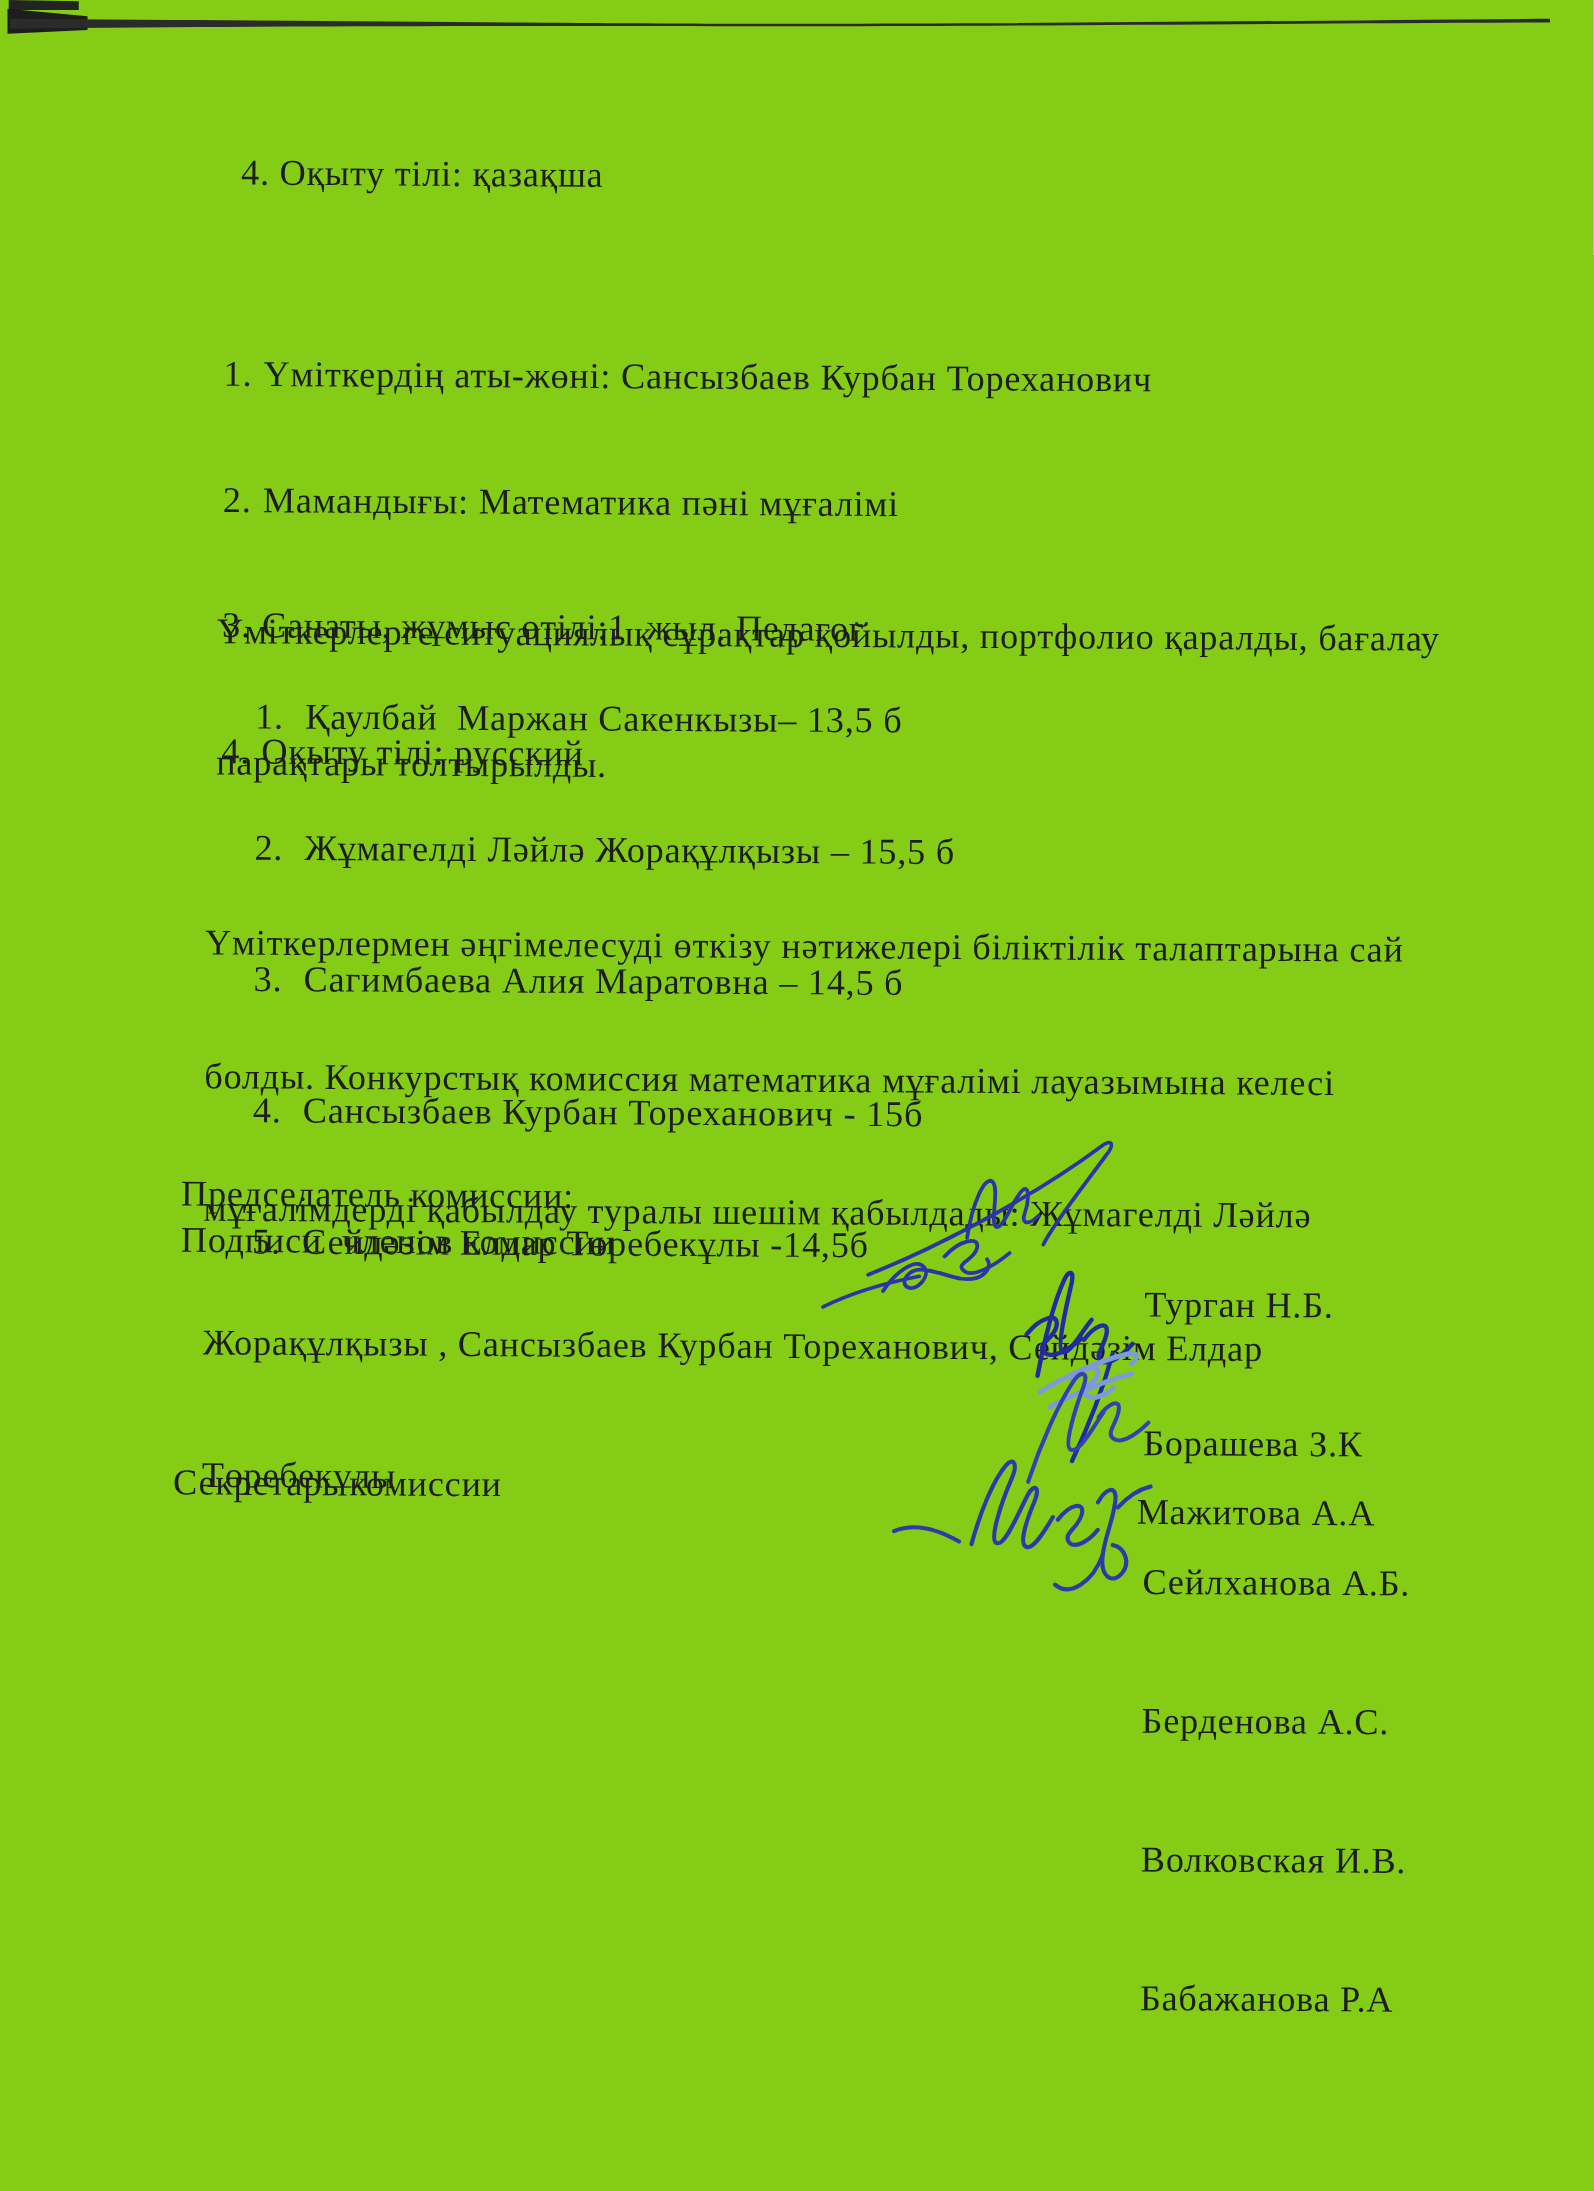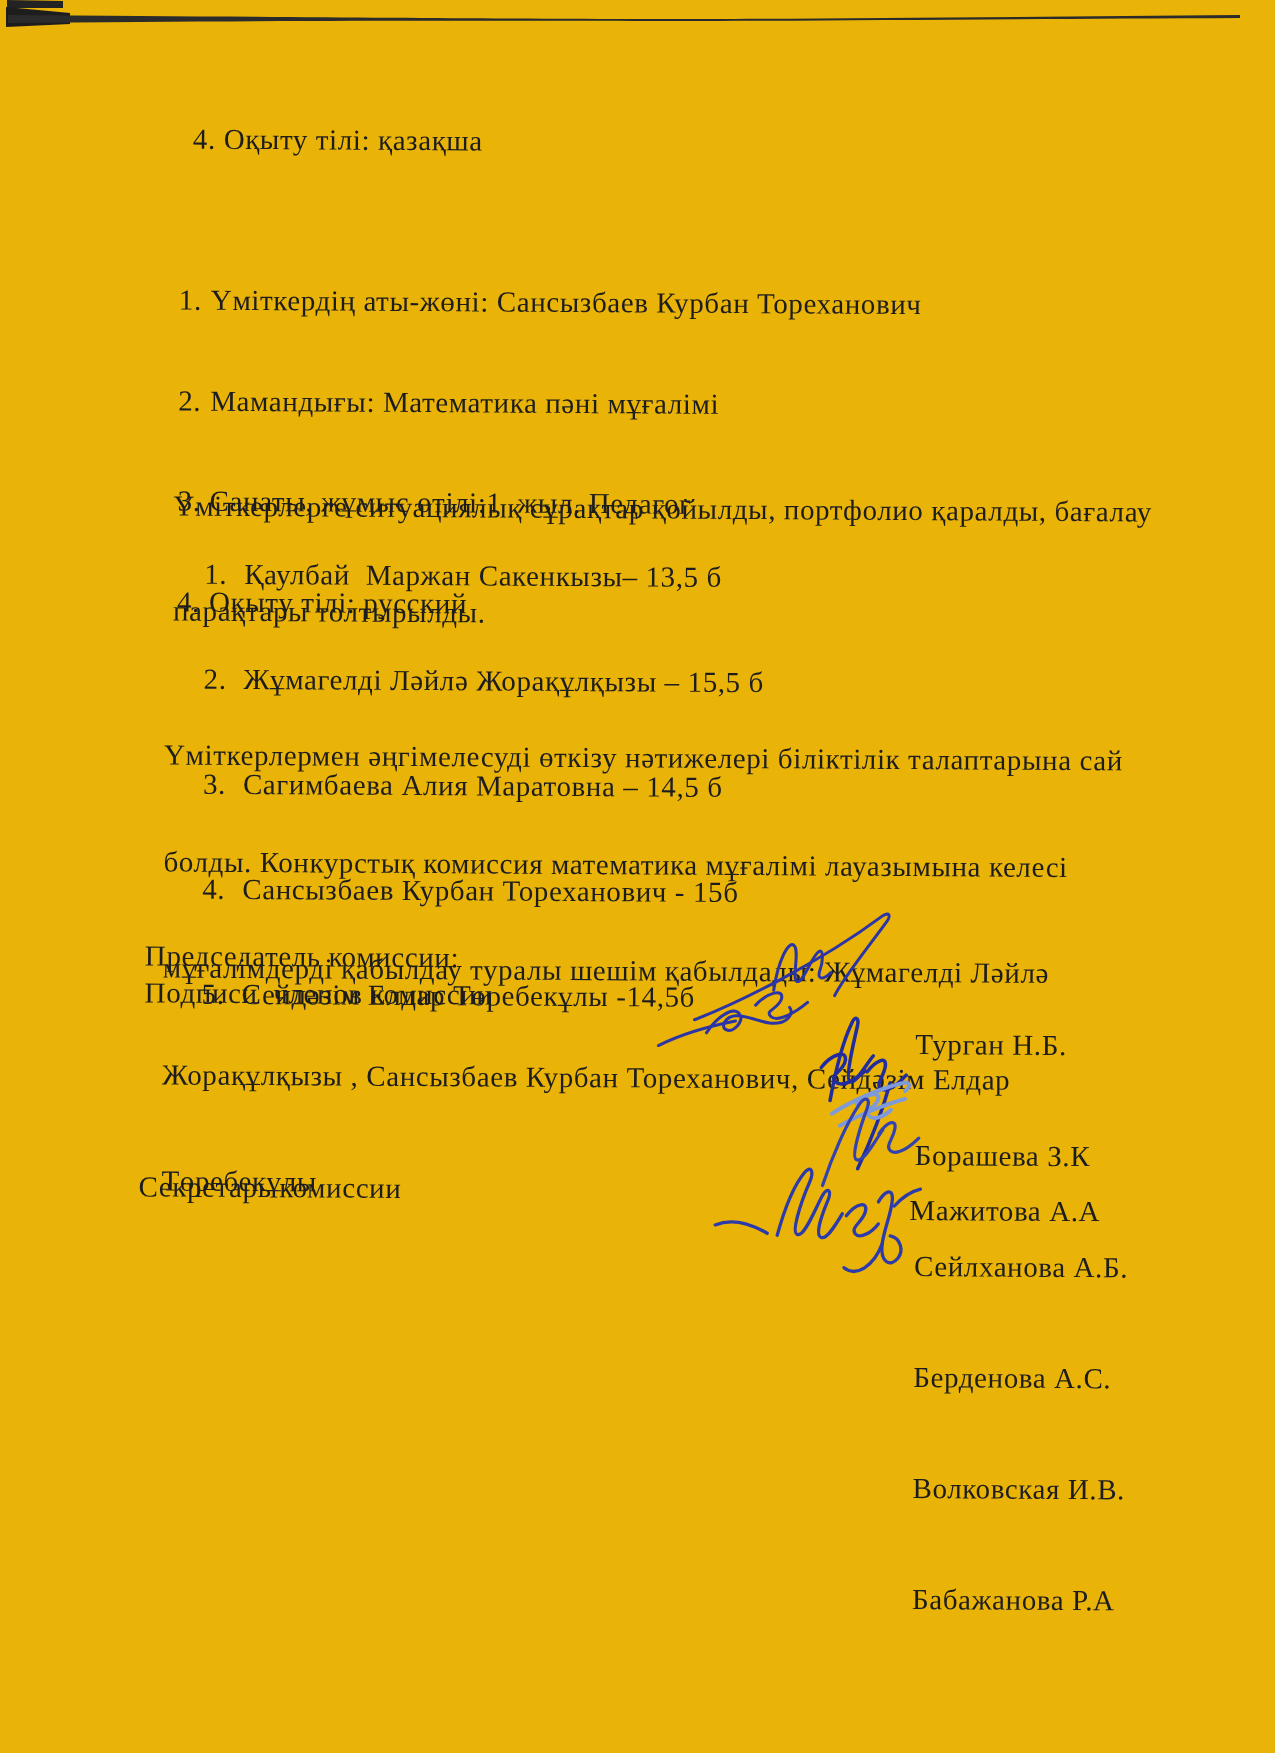--- a/index.html
+++ b/index.html
@@ -1,20 +1,20 @@
 <!DOCTYPE html>
 <html><head>
 <meta charset="utf-8">
 <style>
   html, body { margin:0; padding:0; background:#e8e8e6; }
   .page {
     position:relative;
     width:1275px; height:1753px;
     margin:0 auto;
-    background:#eab308;
+    background:#84cc16;
     overflow:hidden;
     font-family:"Liberation Serif", serif;
     color:#1d1d1d;
   }
   .content {
     position:absolute; inset:0;
     transform:rotate(0.35deg);
     transform-origin:80px 120px;
   }
   .txt { position:absolute; font-size:29px; letter-spacing:0.6px; white-space:pre; }

